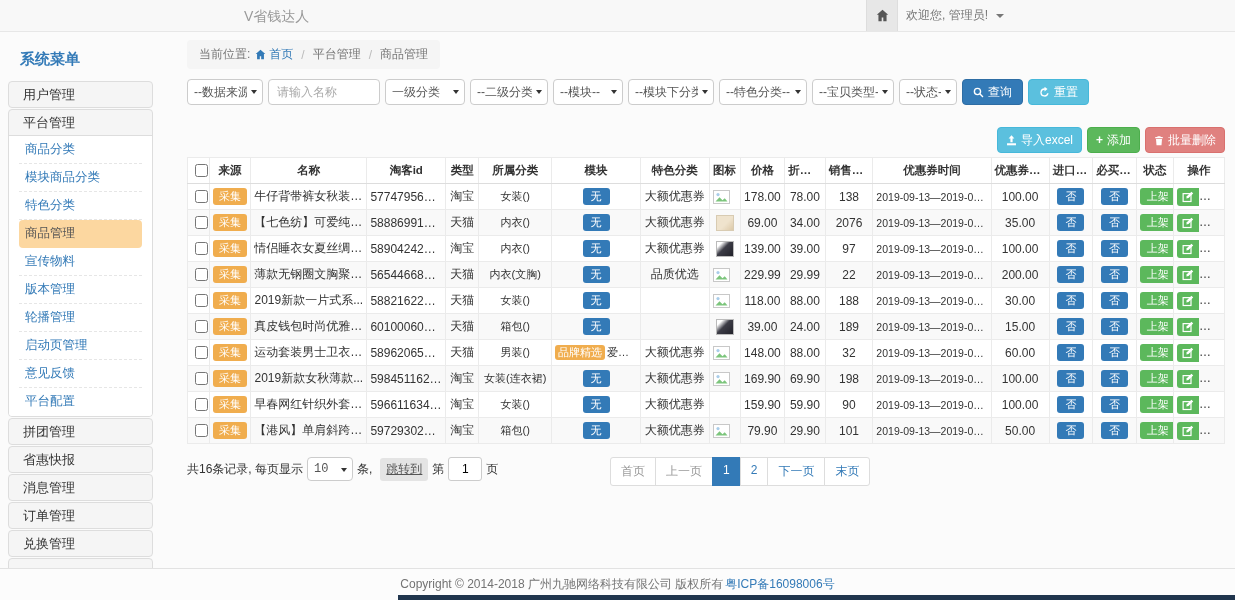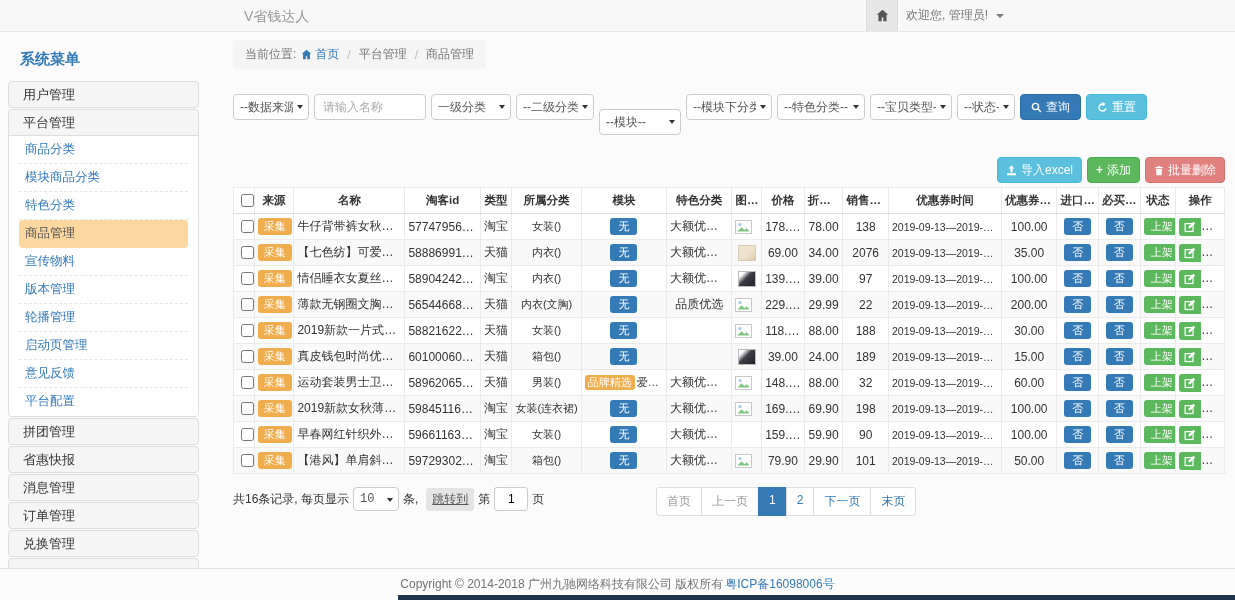--- a/index.html
+++ b/index.html
@@ -12,21 +12,21 @@
   
   .navbar { height:32px; background:#f8f8f8; border-bottom:1px solid #e7e7e7; position:relative; }
   .brand { position:absolute; left:244px; top:0; line-height:32px; font-size:14px; color:#9a9a9a; }
   .nav-home { position:absolute; left:866px; top:0; width:32px; height:31px; background:#e7e7e7;
     border-left:1px solid #ddd; border-right:1px solid #ddd; display:flex; align-items:center; justify-content:center;
     color:#555; cursor:pointer; }
   .nav-user { position:absolute; left:906px; top:0; line-height:31px; color:#777; cursor:pointer; }
   .caret { display:inline-block; margin-left:5px; border-left:4px solid transparent; border-right:4px solid transparent; border-top:4px solid #777; vertical-align:middle; }
   
   .layout { display:flex; align-items:flex-start; }
-  .sidebar { width:191px; margin:10px 0 0 8px; flex:none; }
+  .sidebar { width:145px; margin:10px 0 0 8px; flex:none; }
   .menu-title { color:#337ab7; font-size:15px; font-weight:bold; padding:8px 12px 12px; }
   .panel { border:1px solid #ddd; border-radius:4px; background:#f5f5f5; margin-bottom:1px; overflow:hidden; }
   .panel-heading { padding:5px 14px; font-size:13px; color:#333; cursor:pointer; line-height:15px; min-height:15px; }
   .panel-body { background:#fff; border-top:1px solid #ddd; padding:0 10px; }
   .side-link { display:block; padding:6px 6px; height:28px; line-height:15px; color:#337ab7; border-bottom:1px dashed #e6e6e6; font-size:12.5px; text-decoration:none; cursor:pointer; }
   .side-link:last-child { border-bottom:none; }
   .side-link.active { background:#fcd7a0; border-radius:4px; color:#555; border-bottom-color:transparent; }
   .content { flex:1; margin:8px 10px 0 34px; min-width:0; }
   
   .breadcrumb { display:inline-flex; align-items:center; gap:5px; background:#f5f5f5; border-radius:4px; padding:6px 12px; color:#777; }
@@ -164,21 +164,21 @@
       <span class="bc-sep">/</span>
       <span>商品管理</span>
     </div>
 
     <div class="filter-bar">
 
       <span class="sel-wrap" style="width: 76px;"><select><option>--数据来源--</option></select></span>
         <input class="txt" placeholder="请输入名称" style="width: 112px;">
         <span class="sel-wrap" style="width: 80px;"><select><option>一级分类</option></select></span>
         <span class="sel-wrap" style="width: 78px;"><select><option>--二级分类--</option></select></span>
-        <span class="sel-wrap" style="width: 82px; margin-top: 30px;"><select><option>--模块--</option></select></span>
+        <span class="sel-wrap" style="width: 70px;"><select><option>--模块--</option></select></span>
         <span class="sel-wrap" style="width: 86px;"><select><option>--模块下分类--</option></select></span>
         <span class="sel-wrap" style="width: 88px;"><select><option>--特色分类--</option></select></span>
         <span class="sel-wrap" style="width: 82px;"><select><option>--宝贝类型--</option></select></span>
         <span class="sel-wrap" style="width: 58px;"><select><option>--状态--</option></select></span>
         <button class="btn btn-primary">
         <span>
             <svg width="11" height="11" viewBox="0 0 16 16">
               <circle cx="6.5" cy="6.5" r="4.5" fill="none" stroke="#fff" stroke-width="2"></circle>
               <line x1="10.2" y1="10.2" x2="14.5" y2="14.5" stroke="#fff" stroke-width="2"></line>
             </svg>

